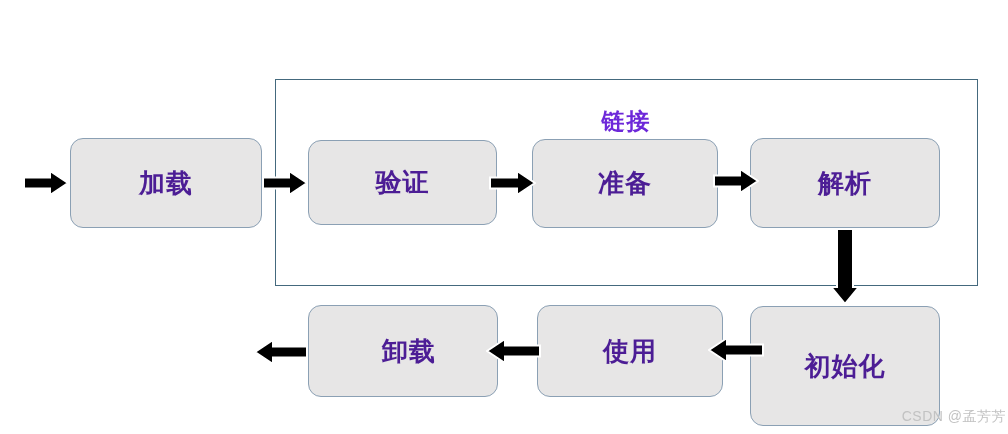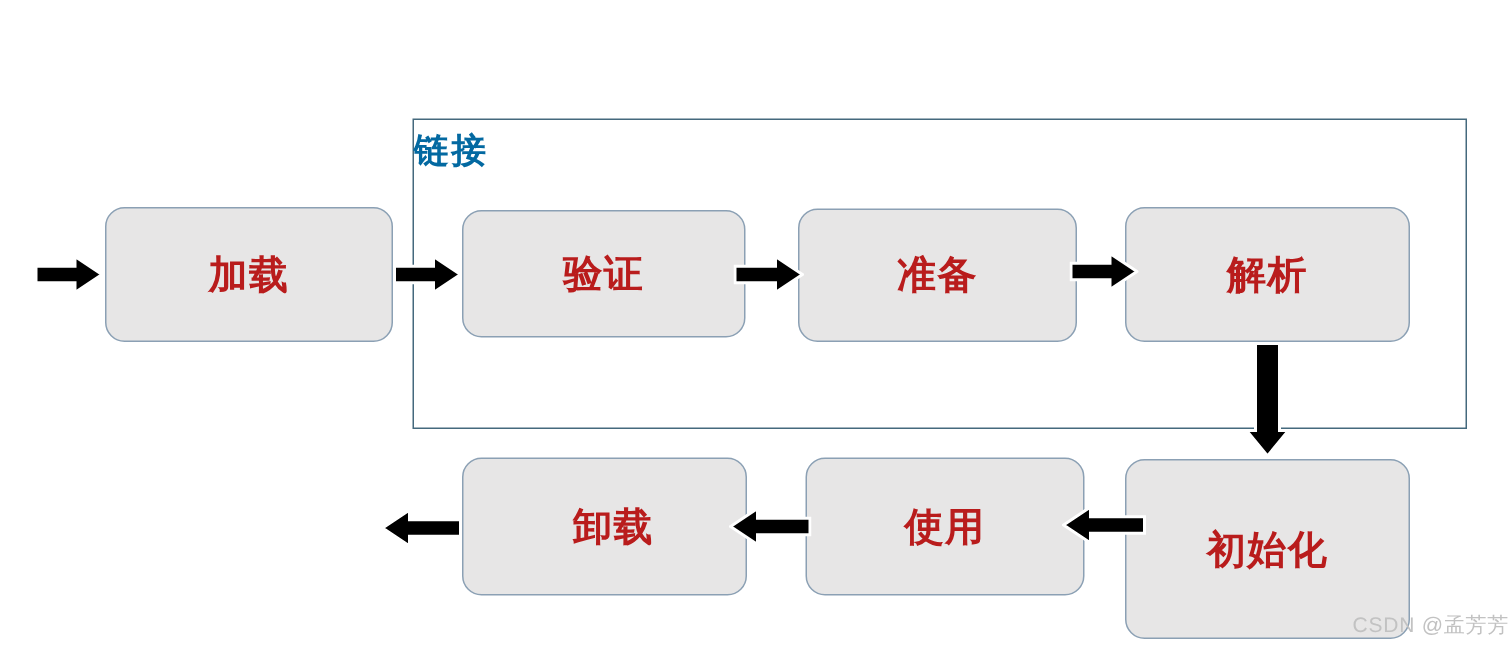--- a/index.html
+++ b/index.html
@@ -12,40 +12,41 @@
   }
   .group-box{
     position:absolute;
     left:275px;top:79px;width:703px;height:207px;
     border:1px solid #44697d;
     background:transparent;
     box-sizing:border-box;
   }
   .group-label{
     position:absolute;
-    left:0;top:5px;width:100%;
+    left:0;top:26px;width:100%;
+    text-align:center;
     font-size:23px;
     font-weight:bold;
-    color:#0369a1;
+    color:#6d28d9;
     letter-spacing:2px;
   }
   .node{
     position:absolute;
     background:#e7e6e6;
     border:1.5px solid #8ba0b4;
     border-radius:13px;
     box-sizing:border-box;
     display:flex;
     align-items:center;
     justify-content:center;
   }
   .node-label{
     font-size:26px;
     font-weight:bold;
-    color:#b91c1c;
+    color:#4c1d95;
     letter-spacing:1px;
   }
   .arrow{position:absolute;}
   .arrow polygon{fill:#000000;stroke:#ffffff;stroke-width:2;}
   .watermark{
     position:absolute;
     right:2px;bottom:8px;
     font-family:"Liberation Sans","DejaVu Sans",sans-serif;
     font-size:14px;
     color:#c2c2c2;

